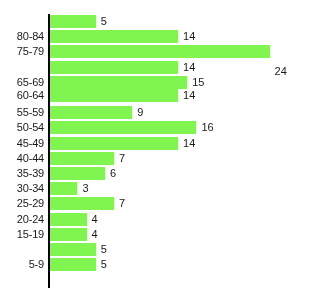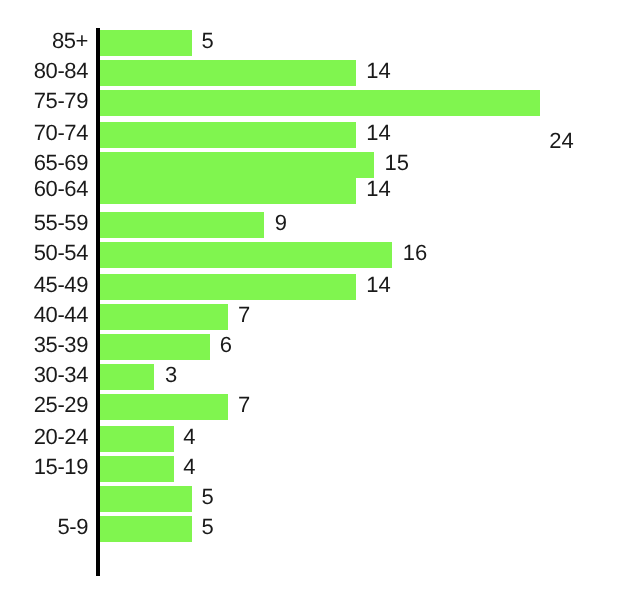--- a/index.html
+++ b/index.html
@@ -69,36 +69,34 @@
   }
 </style>
 </head>
 <body>
 
 <div id="chart-root">
   <div class="plot">
     <div class="axis-line"></div>
     <div id="rows">
         <div class="row" style="top: 15px;">
-          <div class="cat-label">85+</div>
           <div class="bar" style="width: 45.75px; background: rgb(128, 245, 79);"></div>
           <div class="val-label" style="left: 100.75px;">5</div>
         </div>
         <div class="row" style="top: 30.2px;">
           <div class="cat-label">80-84</div>
           <div class="bar" style="width: 128.1px; background: rgb(128, 245, 79);"></div>
           <div class="val-label" style="left: 183.1px;">14</div>
         </div>
         <div class="row" style="top: 45.4px;">
           <div class="cat-label">75-79</div>
           <div class="bar" style="width: 219.6px; background: rgb(128, 245, 79);"></div>
           <div class="val-label" style="left: 274.6px; margin-top: 20px;">24</div>
         </div>
         <div class="row" style="top: 60.6px;">
-          <div class="cat-label">70-74</div>
           <div class="bar" style="width: 128.1px; background: rgb(128, 245, 79);"></div>
           <div class="val-label" style="left: 183.1px;">14</div>
         </div>
         <div class="row" style="top: 75.8px; padding-left: 43px;">
           <div class="cat-label">65-69</div>
           <div class="bar" style="width: 137.25px; background: rgb(128, 245, 79);"></div>
           <div class="val-label" style="left: 192.25px;">15</div>
         </div>
         <div class="row" style="top: 89px;">
           <div class="cat-label">60-64</div>

